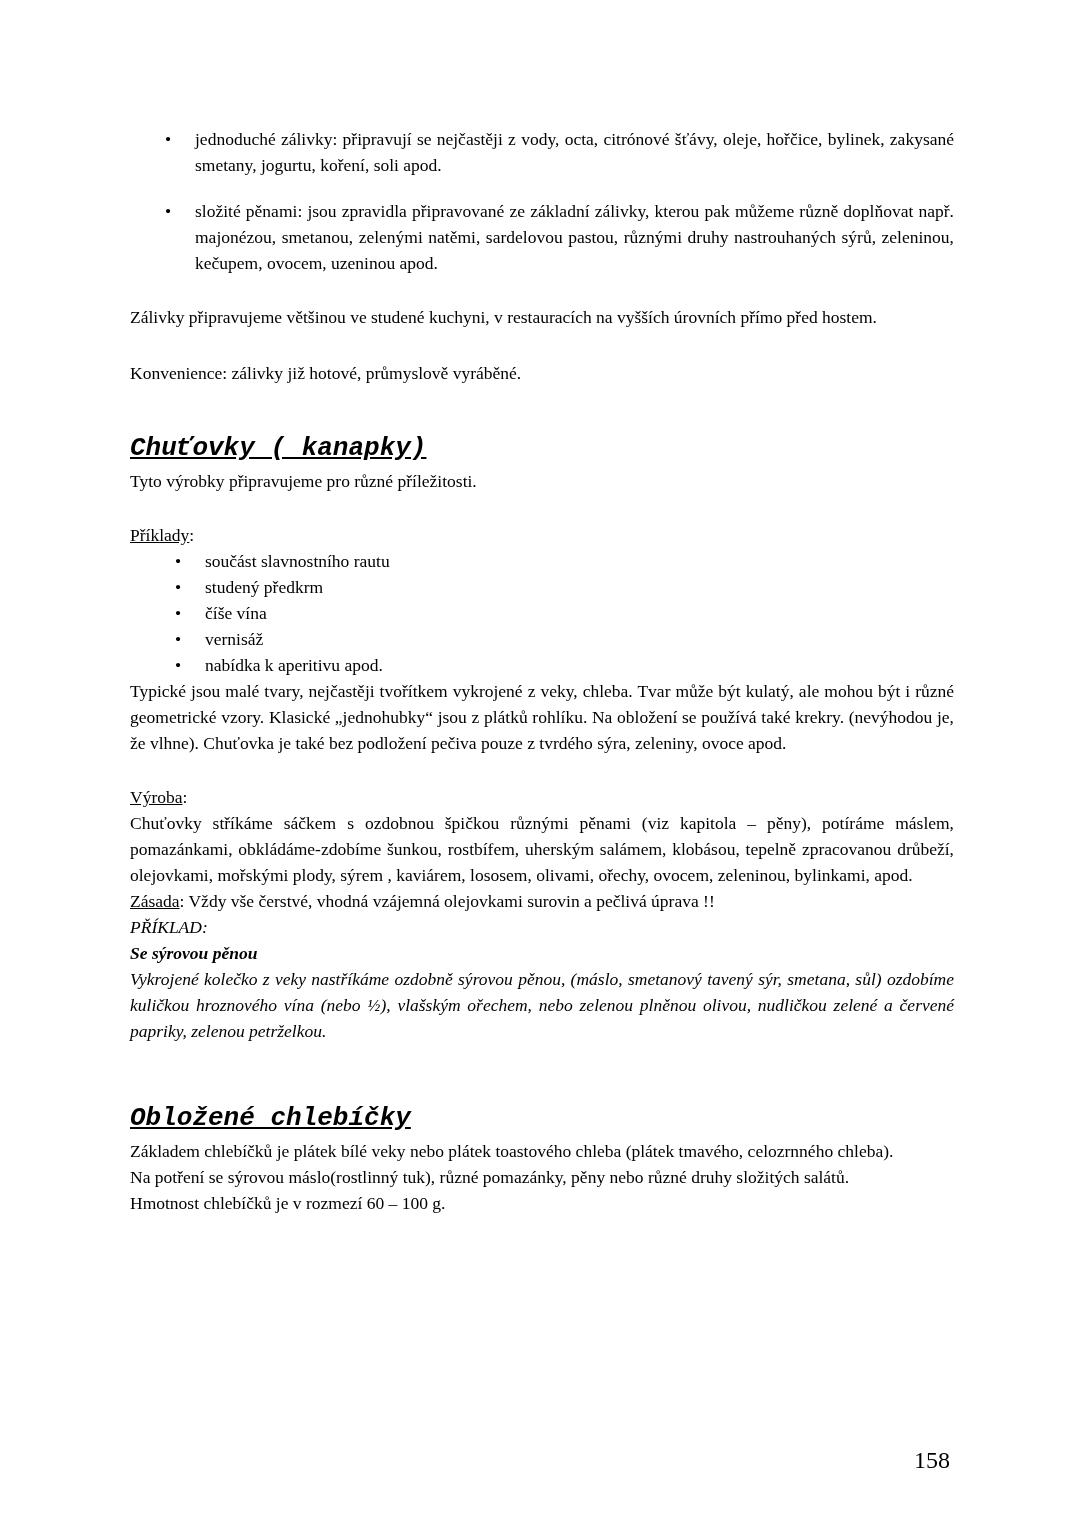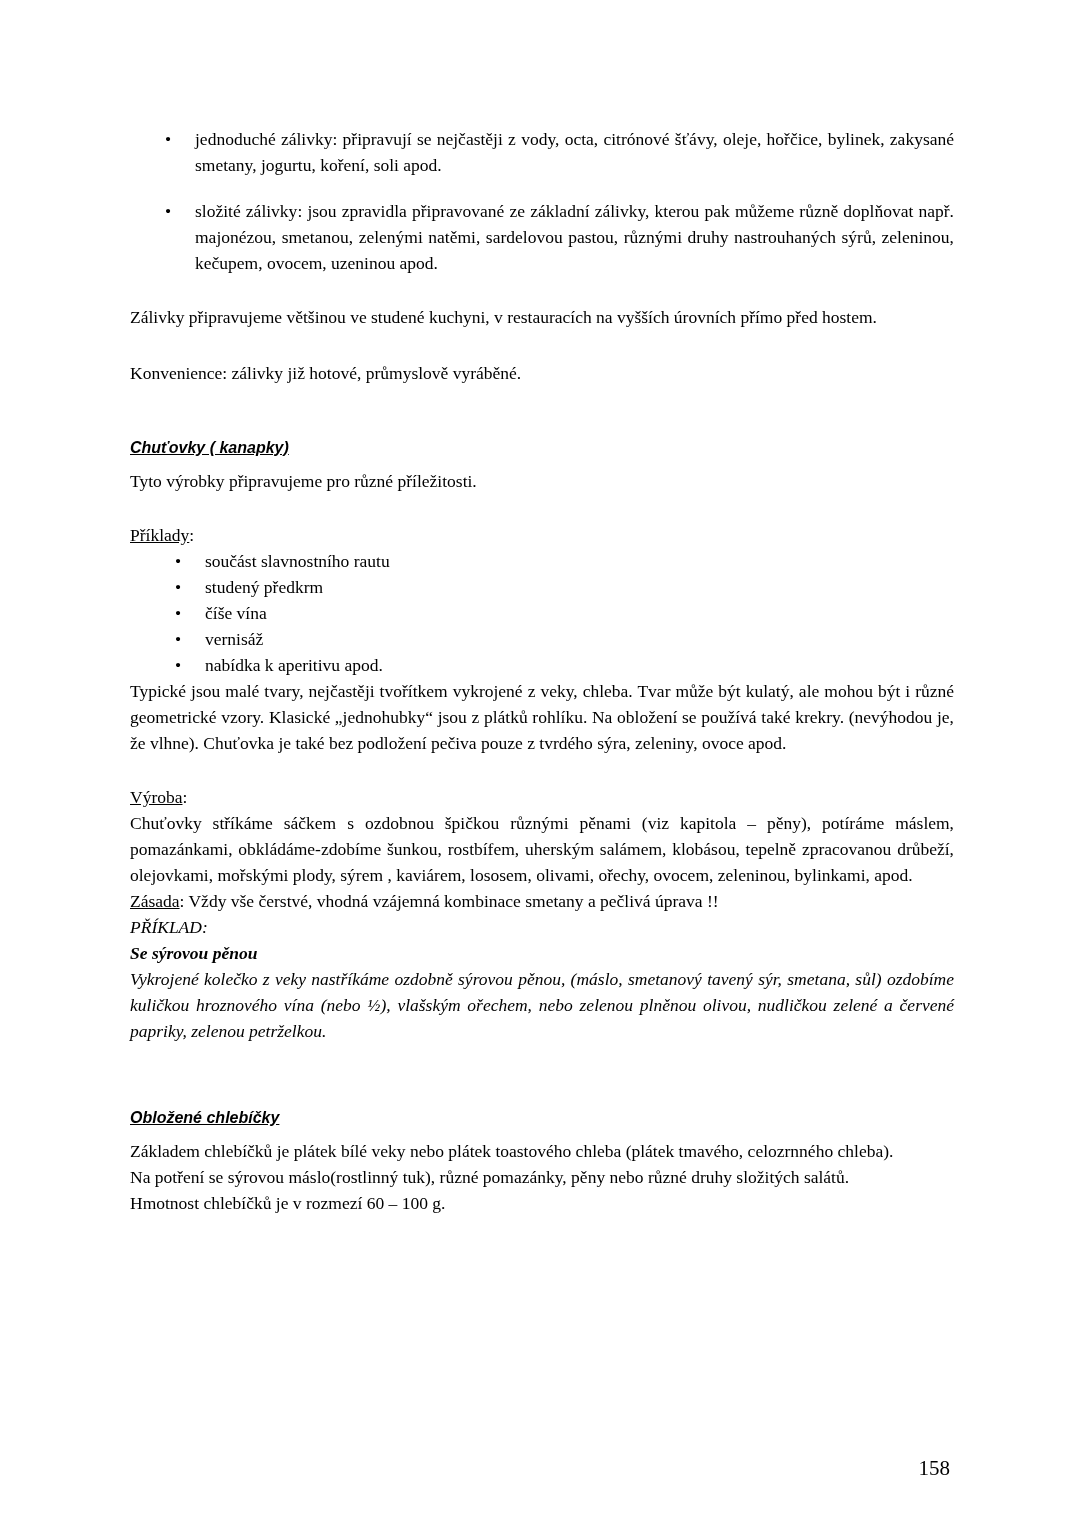--- a/index.html
+++ b/index.html
@@ -33,22 +33,22 @@
     position: absolute;
     left: 35px;
     top: 0;
   }
   .bullet-item + .bullet-item { margin-top: 20px; }
   .mt-para { margin-top: 28px; }
   .mt-para2 { margin-top: 30px; }
   b, .bold { font-weight: normal; }
   .ulabel { text-decoration: underline; font-family: Liberation Serif, serif; }
   .section-heading {
-    font-family: Liberation Sans, sans-serif;
-    font-size: 16px;
+    font-family: Liberation Mono, monospace;
+    font-size: 26px;
     font-weight: bold;
     font-style: italic;
     text-decoration: underline;
     line-height: 28px;
     margin: 0;
   }
   .heading-chutovky { margin-top: 48px; }
   .heading-chlebicky { margin-top: 60px; }
   .after-heading { margin-top: 6px; }
   .list-simple {
@@ -64,39 +64,39 @@
     left: 45px;
     top: 0;
   }
   .priklad-block {
     font-style: italic;
   }
   .priklad-block .subtitle { font-weight: bold; }
   .page-number {
     position: absolute;
     right: 130px;
-    bottom: 48px;
-    font-size: 21px;
+    bottom: 56px;
+    font-size: 24px;
     line-height: 22px;
   }
 </style>
 </head>
 <body>
 
 <div class="page">
   <div class="content">
 
     <div class="bullet-item">
       <span class="bullet">•</span>
       <span><b>jednoduché zálivky</b><span>: připravují se nejčastěji z vody, octa, citrónové šťávy, oleje, hořčice, bylinek, zakysané smetany, jogurtu, koření, soli apod.</span></span>
     </div>
 
     <div class="bullet-item">
       <span class="bullet">•</span>
-      <span><b>složité zálivky</b><span>: jsou zpravidla připravované ze základní zálivky, kterou pak můžeme různě doplňovat např. majonézou, smetanou, zelenými natěmi, sardelovou pastou, různými druhy nastrouhaných sýrů, zeleninou, kečupem, ovocem, uzeninou apod.</span></span>
+      <span><b>složité pěnami</b><span>: jsou zpravidla připravované ze základní zálivky, kterou pak můžeme různě doplňovat např. majonézou, smetanou, zelenými natěmi, sardelovou pastou, různými druhy nastrouhaných sýrů, zeleninou, kečupem, ovocem, uzeninou apod.</span></span>
     </div>
 
     <p class="para mt-para">Zálivky připravujeme většinou ve studené kuchyni, v restauracích na vyšších úrovních přímo před hostem.</p>
 
     <p class="para mt-para2"><b>Konvenience</b><span>: zálivky již hotové, průmyslově vyráběné.</span></p>
 
     <h2 class="section-heading heading-chutovky">Chuťovky ( kanapky)</h2>
     <p class="para after-heading">Tyto výrobky připravujeme pro různé příležitosti.</p>
 
     <p class="para mt-para"><span class="ulabel">Příklady</span><span>:</span></p>
@@ -121,21 +121,21 @@
       <div class="list-item">
         <span class="bullet">•</span>
         <span>nabídka k aperitivu apod.</span>
       </div>
     </div>
 
     <p class="para">Typické jsou malé tvary, nejčastěji tvořítkem vykrojené z veky, chleba. Tvar může být kulatý, ale mohou být i různé geometrické vzory. Klasické „jednohubky“ jsou z plátků rohlíku. Na obložení se používá také krekry. (nevýhodou je, že vlhne). Chuťovka je také bez podložení pečiva pouze z tvrdého sýra, zeleniny, ovoce apod.</p>
 
     <p class="para mt-para"><span class="ulabel">Výroba</span><span>:</span></p>
     <p class="para">Chuťovky stříkáme sáčkem s ozdobnou špičkou různými pěnami (viz kapitola – pěny), potíráme máslem, pomazánkami, obkládáme-zdobíme šunkou, rostbífem, uherským salámem, klobásou, tepelně zpracovanou drůbeží, olejovkami, mořskými plody, sýrem , kaviárem, lososem, olivami, ořechy, ovocem, zeleninou, bylinkami, apod.</p>
-    <p class="para"><span class="ulabel">Zásada</span><span>: Vždy vše čerstvé, vhodná vzájemná kombinace smetany a pečlivá úprava !!</span></p>
+    <p class="para"><span class="ulabel">Zásada</span><span>: Vždy vše čerstvé, vhodná vzájemná olejovkami surovin a pečlivá úprava !!</span></p>
 
     <div class="priklad-block">
       <p class="para">PŘÍKLAD:</p>
       <p class="para subtitle">Se sýrovou pěnou</p>
       <p class="para">Vykrojené kolečko z veky nastříkáme ozdobně sýrovou pěnou, (máslo, smetanový tavený sýr, smetana, sůl) ozdobíme kuličkou hroznového vína (nebo ½), vlašským ořechem, nebo zelenou plněnou olivou, nudličkou zelené a červené papriky, zelenou petrželkou.</p>
     </div>
 
     <h2 class="section-heading heading-chlebicky">Obložené chlebíčky</h2>
     <p class="para after-heading">Základem chlebíčků je plátek bílé veky nebo plátek toastového chleba (plátek tmavého, celozrnného chleba).</p>
     <p class="para">Na potření se sýrovou máslo(rostlinný tuk), různé pomazánky, pěny nebo různé druhy složitých salátů.</p>

